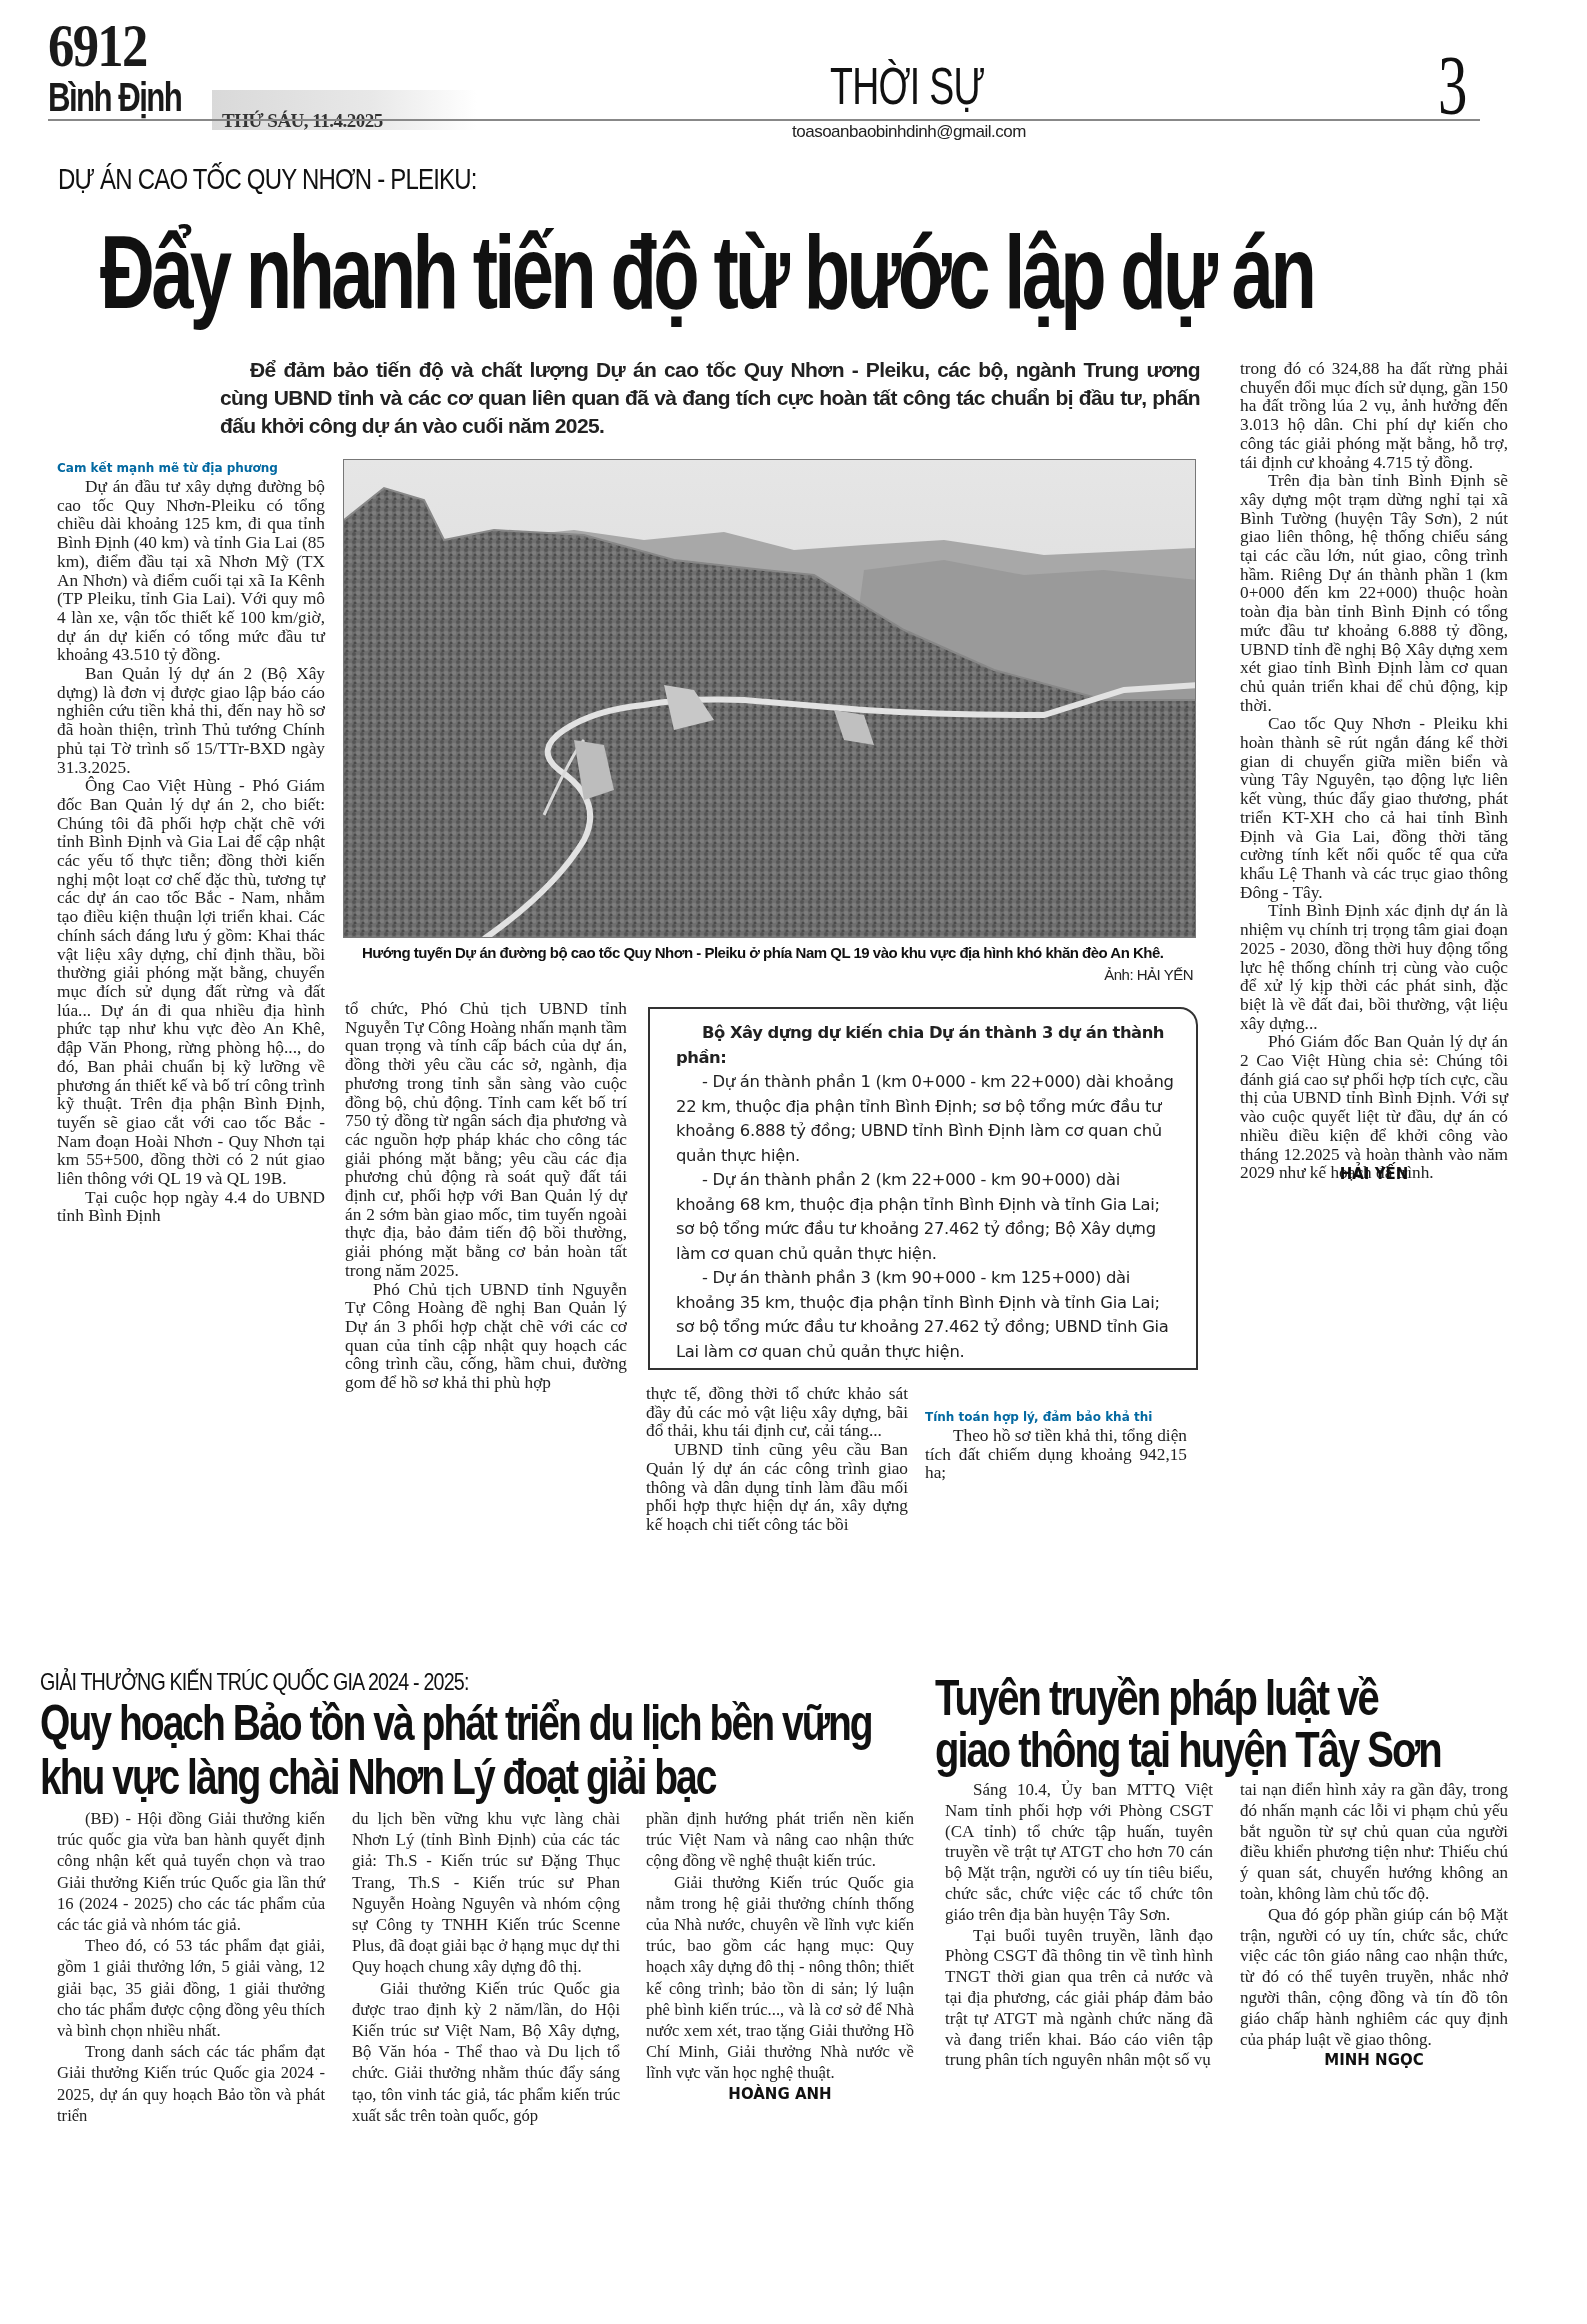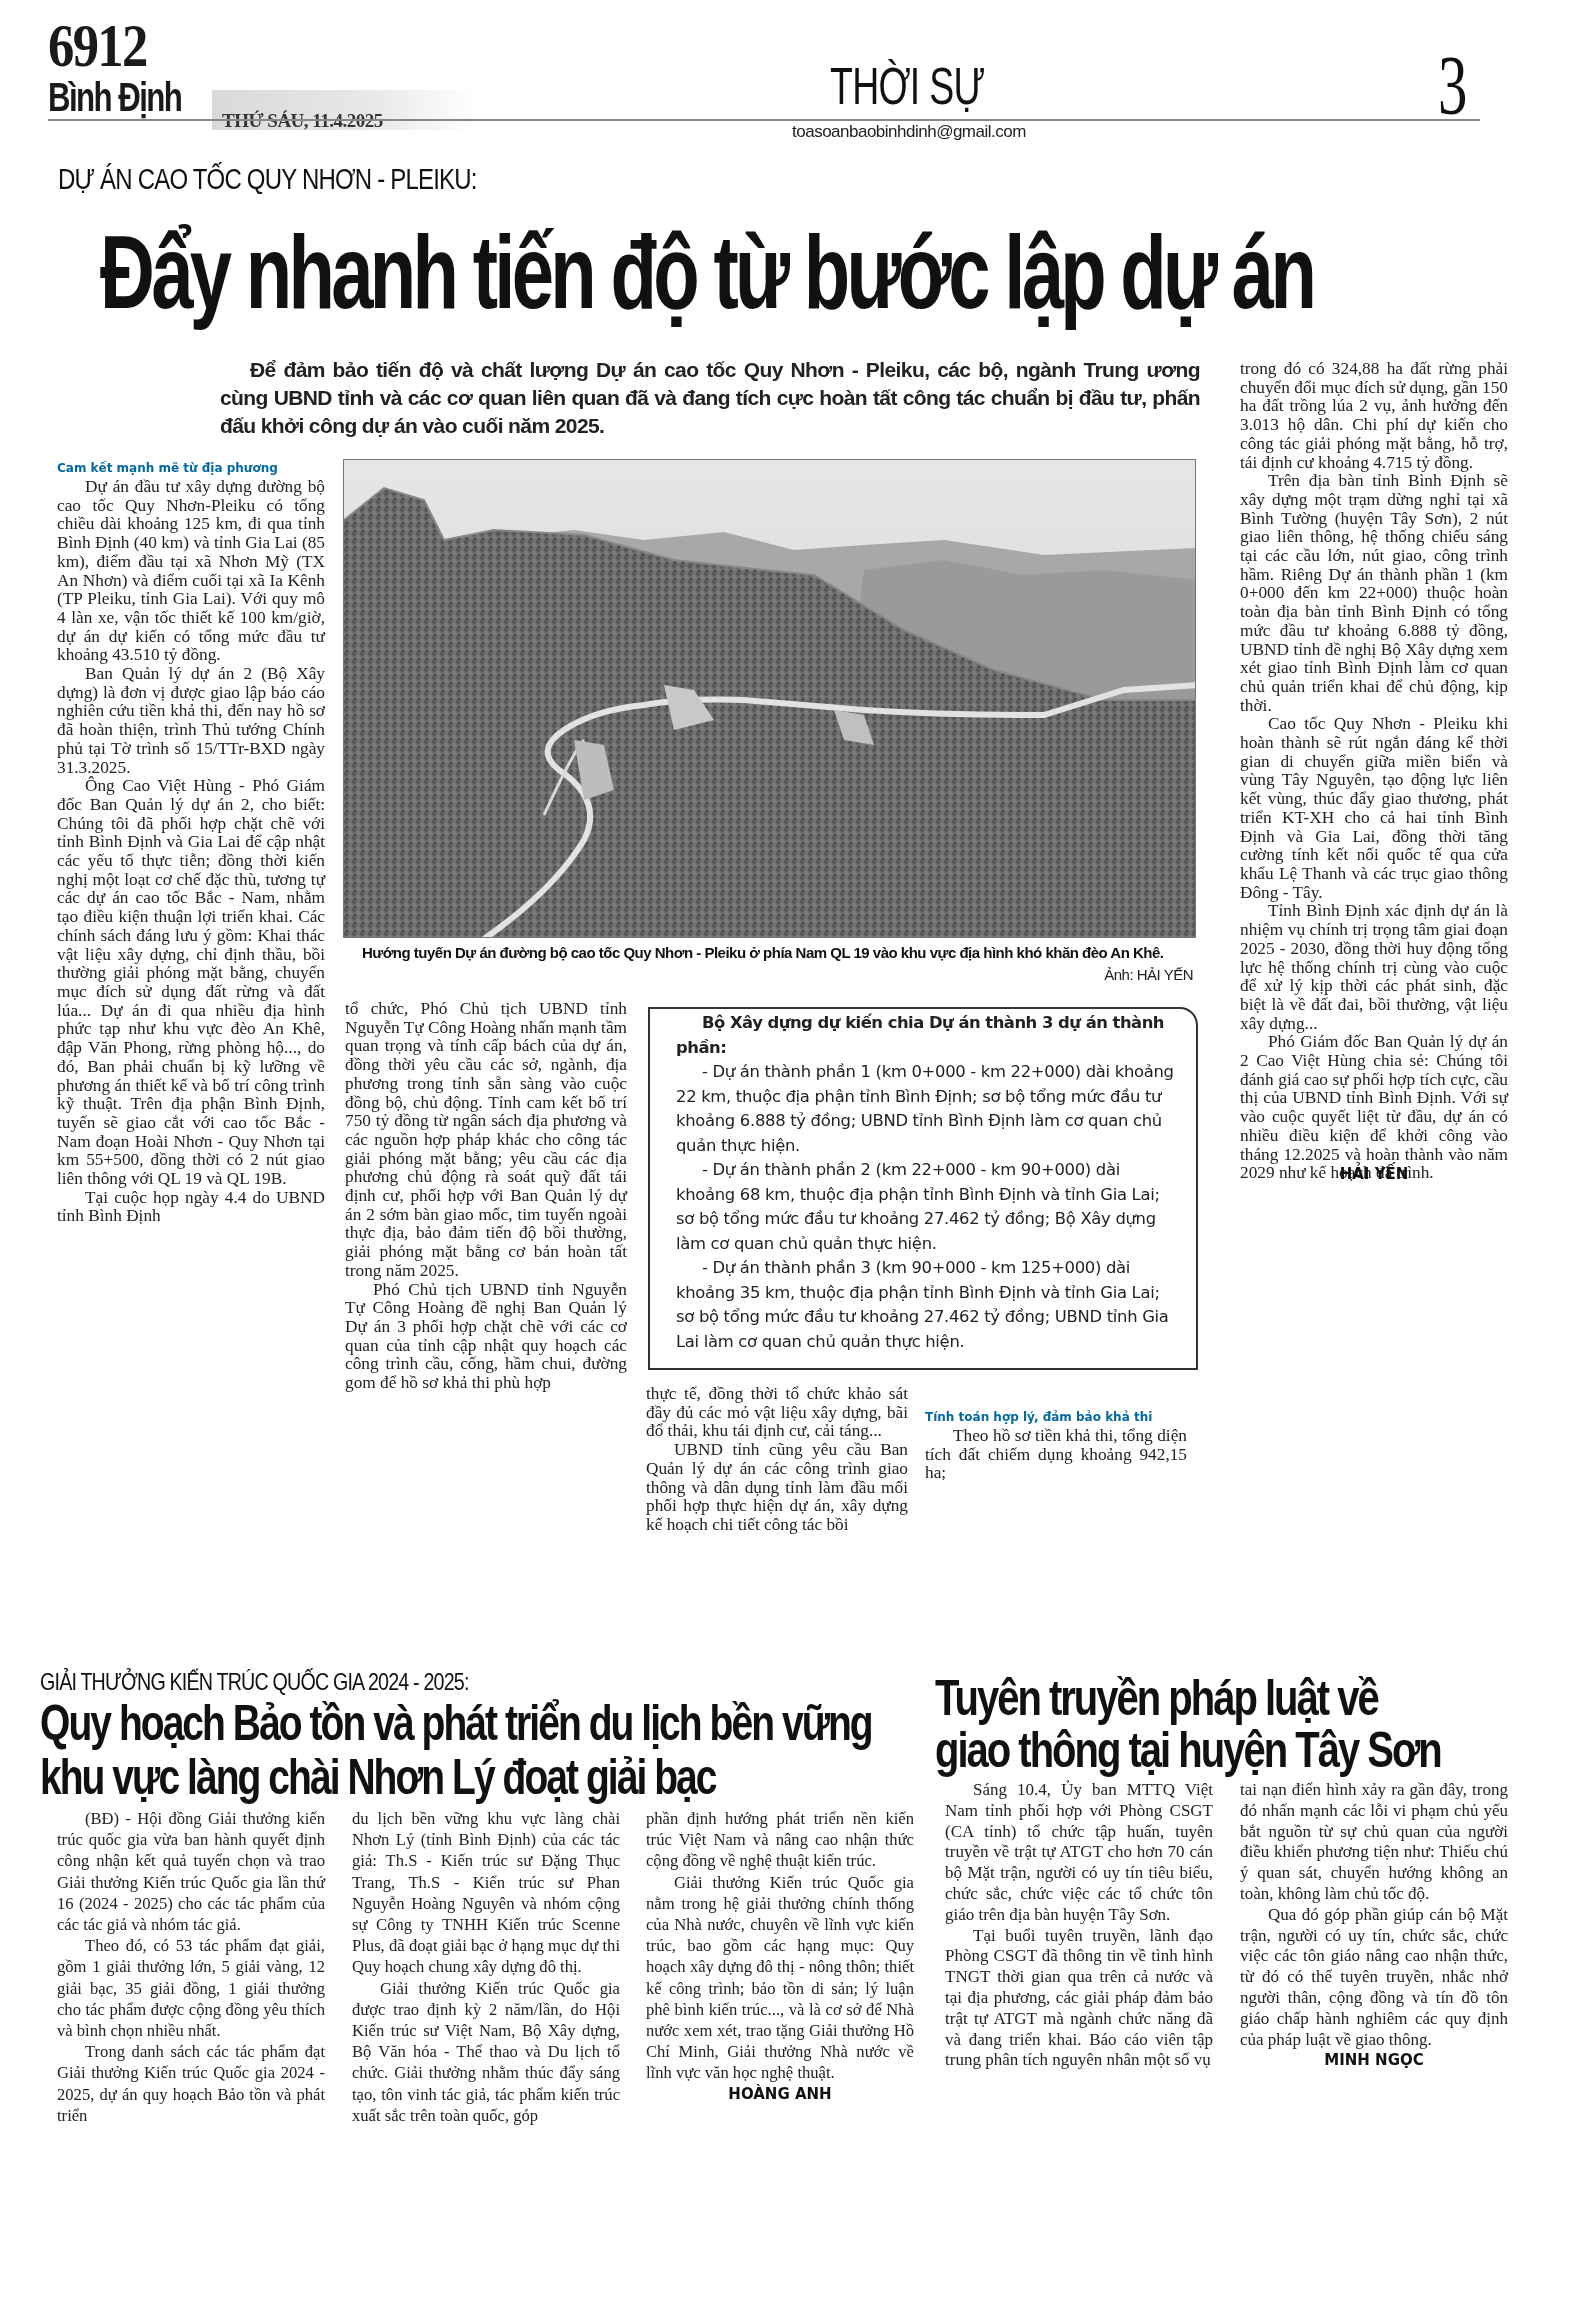--- a/index.html
+++ b/index.html
@@ -24,21 +24,21 @@
 
   .col { font-family: "Liberation Serif", serif; font-size: 17.3px; line-height: 18.7px; color: #222; text-align: justify; }
   .col p { text-indent: 28px; }
   .col p.noindent { text-indent: 0; }
   .subhead { font-family: "DejaVu Sans", sans-serif; font-weight: bold; font-size: 12px; line-height: 20px; color: #0369a1; text-align: left; }
 
   .photo { left: 343px; top: 459px; width: 853px; height: 479px; border: 1px solid #777; overflow: hidden; }
   .caption { left: 362px; top: 944px; width: 845px; font-family: "Liberation Sans", sans-serif; font-weight: bold; font-size: 15px; color: #111; letter-spacing: -0.5px; }
   .credit { left: 1000px; top: 966px; width: 193px; text-align: right; font-family: "Liberation Sans", sans-serif; font-size: 15px; color: #222; letter-spacing: -0.5px; }
 
-  .box { left: 648px; top: 1007px; width: 550px; height: 363px; border: 2px solid #333; border-top-right-radius: 18px; padding: 2px 22px 10px 26px; font-family: "DejaVu Sans", sans-serif; font-size: 16.4px; line-height: 24.5px; color: #222; }
+  .box { left: 648px; top: 1007px; width: 550px; height: 363px; border: 2px solid #333; border-top-right-radius: 18px; padding: 12px 22px 10px 26px; font-family: "DejaVu Sans", sans-serif; font-size: 16.4px; line-height: 24.5px; color: #222; }
   .box .box-title { font-weight: bold; text-indent: 26px; letter-spacing: -0.5px; }
   .box p { text-indent: 26px; letter-spacing: -0.3px; }
 
   .byline { font-family: "DejaVu Sans", sans-serif; font-weight: bold; font-size: 15px; text-align: center; color: #111; }
 
   
   .kicker2 { left: 40px; top: 1668px; font-family: "Liberation Sans", sans-serif; font-size: 24px; color: #111; letter-spacing: -1px; transform: scaleX(0.82); transform-origin: left; white-space: nowrap; }
   .headline2 { left: 40px; top: 1696px; font-family: "Liberation Sans", sans-serif; font-weight: bold; font-size: 50px; line-height: 54px; color: #111; letter-spacing: -2.5px; transform: scaleX(0.78); transform-origin: left; white-space: nowrap; }
   .headline3 { left: 935px; top: 1672px; font-family: "Liberation Sans", sans-serif; font-weight: bold; font-size: 50px; line-height: 52px; color: #111; letter-spacing: -2.5px; transform: scaleX(0.8); transform-origin: left; white-space: nowrap; }
 </style>

